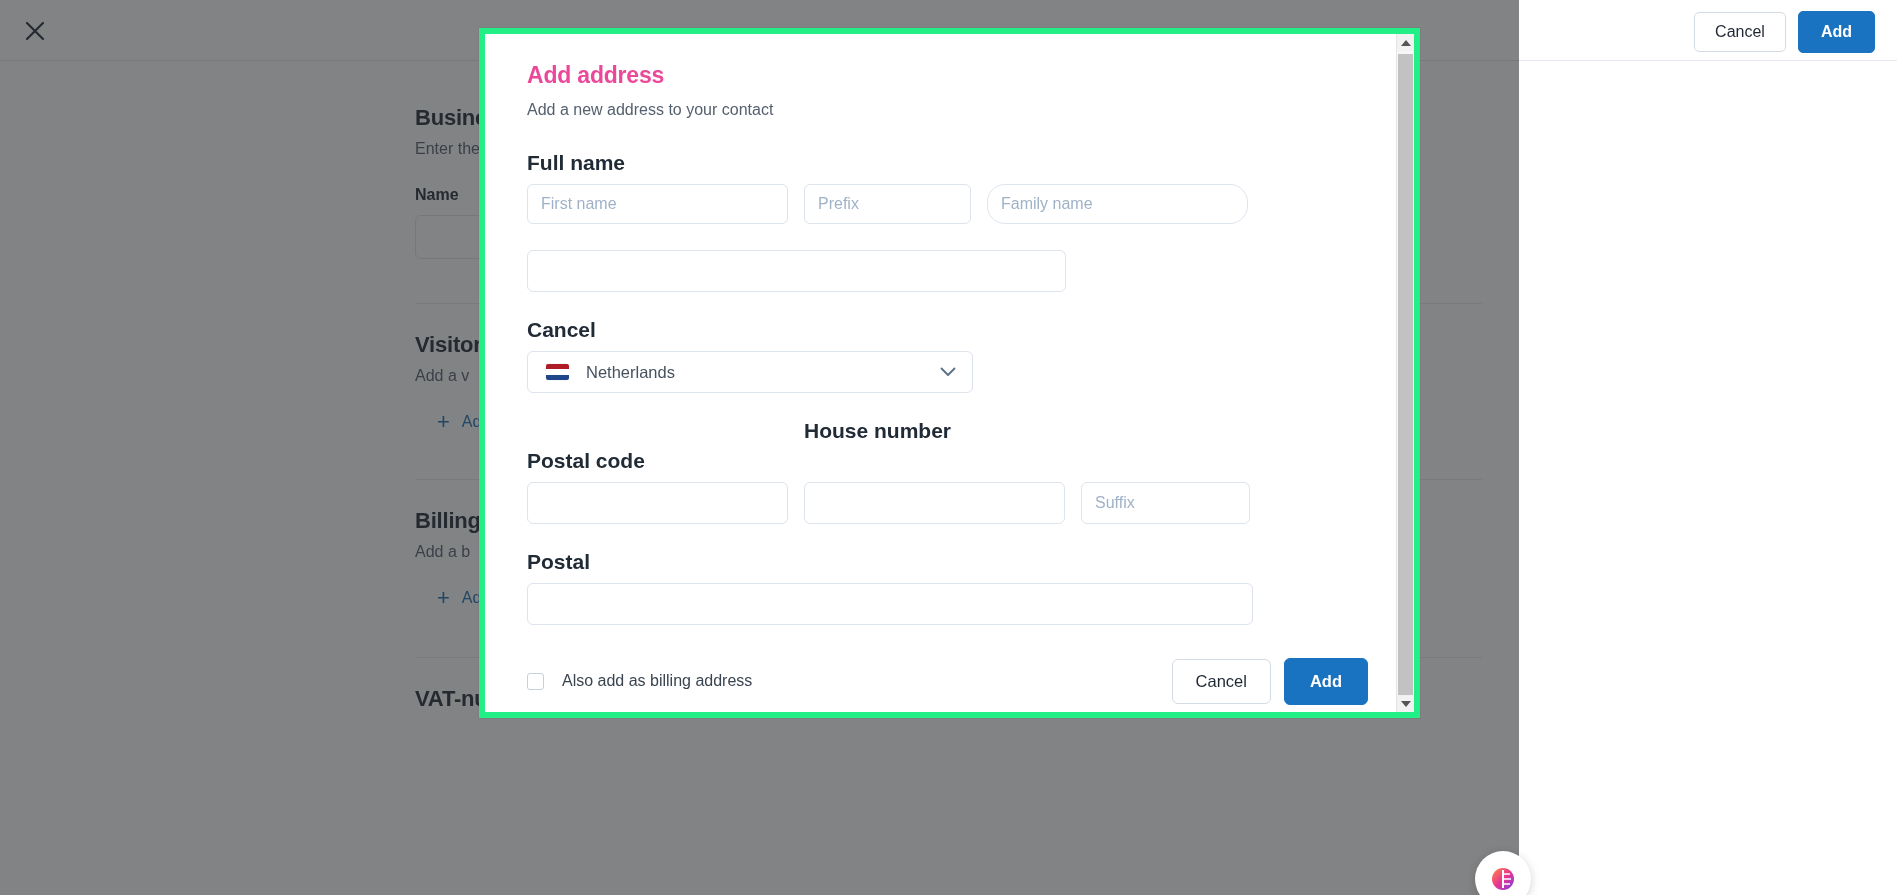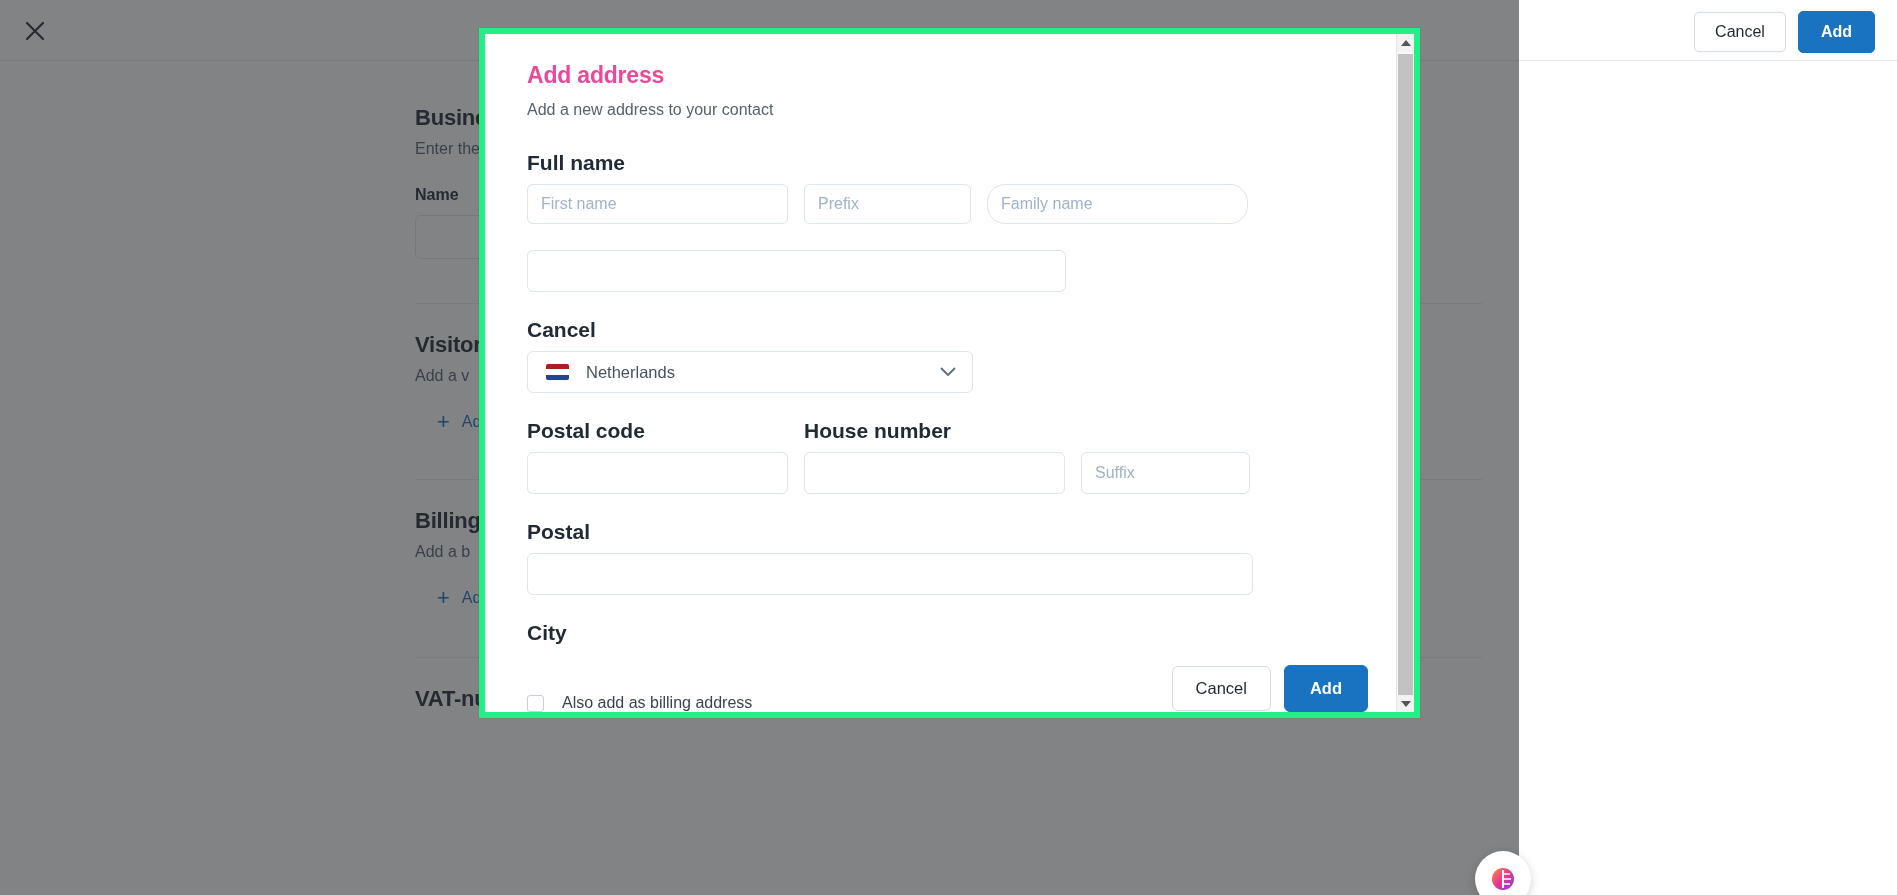--- a/index.html
+++ b/index.html
@@ -136,21 +136,21 @@
   .select-text {
     margin-left: 17px; font-size: 16.5px; color: #47525f;
   }
   .chevron { position: absolute; right: 16px; top: 50%; transform: translateY(-50%); }
 
   
   .modal-footer {
     position: absolute; left: 0; right: 18px; bottom: 0;
     background: #ffffff;
     height: 62px;
-    display: flex; align-items: flex-end;
+    display: flex; align-items: center;
     padding: 0 28px 0 42px;
   }
   .check-wrap { display: flex; align-items: center; gap: 18px; }
   .checkbox {
     width: 17px; height: 17px;
     border: 1px solid #c7d0da; border-radius: 3px; background: #fff;
   }
   .check-label { font-size: 16px; color: #3a4450; }
   .footer-actions { margin-left: auto; display: flex; align-items: center; gap: 13px; }
   .f-cancel {
@@ -291,21 +291,21 @@
               <span class="chevron">
                 <svg width="16" height="10" viewBox="0 0 16 10" aria-hidden="true">
                   <path d="M1.5 1.5 L8 8 L14.5 1.5" fill="none" stroke="#5c7184" stroke-width="1.9" stroke-linecap="round" stroke-linejoin="round"></path>
                 </svg>
               </span>
             </div>
           </div>
 
           <div class="form-group">
             <div class="row">
-              <label class="f-label" style="width:261px;margin-bottom:9px;">Postal code</label>
+              <label class="f-label" style="width:261px;margin-bottom:9px;margin-top:30px;">Postal code</label>
               <label class="f-label" style="width:261px;margin-bottom:9px;">House number</label>
             </div>
             <div class="row">
               <input class="inp" style="width: 261px; height: 42px;" placeholder="">
               <input class="inp" style="width: 261px; height: 42px;" placeholder="">
               <input class="inp" style="width: 169px; height: 42px;" placeholder="Suffix">
             </div>
           </div>
 
           <div class="form-group">

